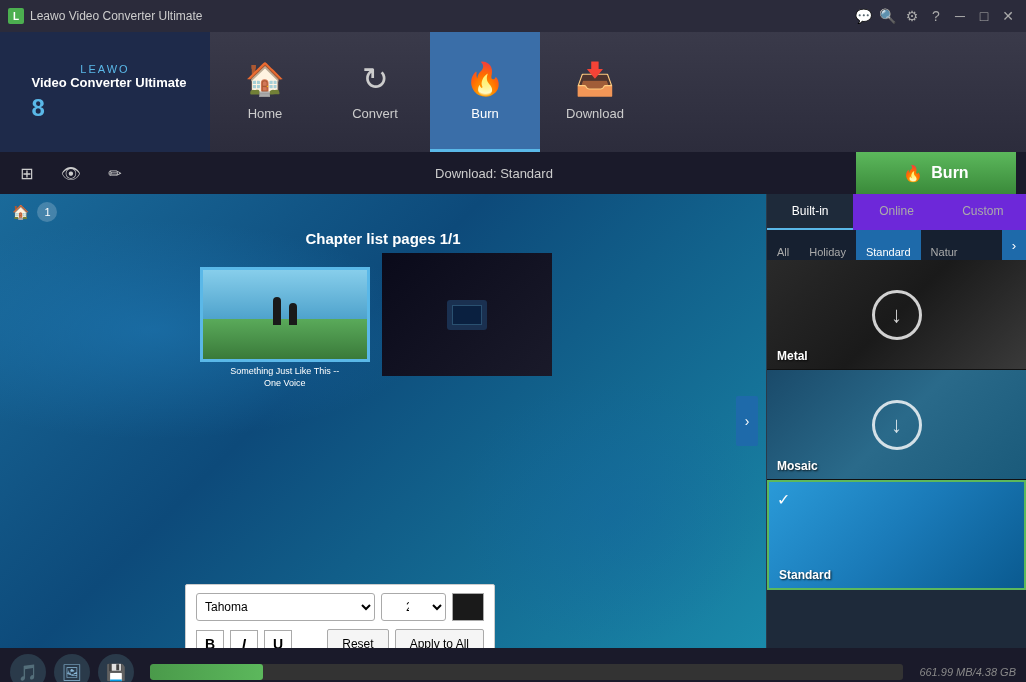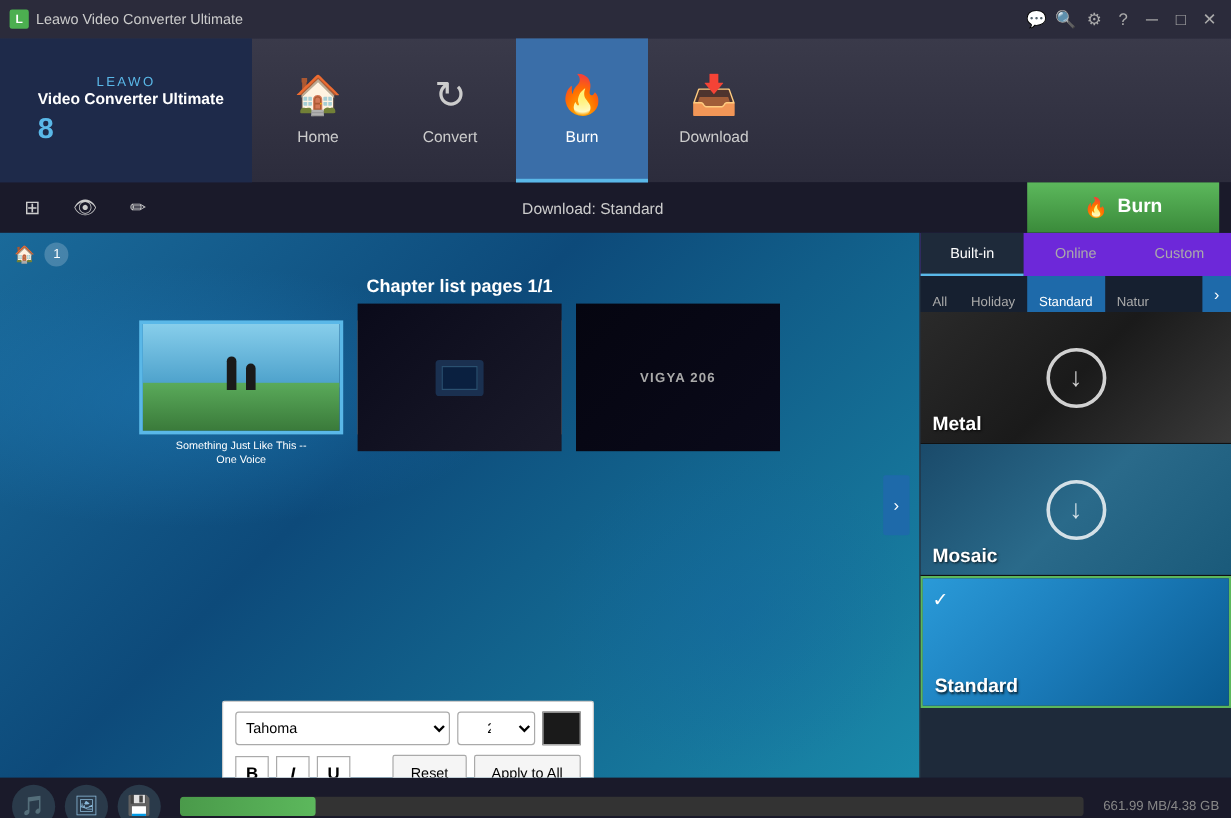--- a/index.html
+++ b/index.html
@@ -190,21 +190,21 @@
       background: linear-gradient(135deg, #2a9ad8 0%, #1a7ab8 50%, #0a5a90 100%);
       display: flex; align-items: center; justify-content: center;
     }
     .template-download-icon {
       width: 50px; height: 50px; border: 3px solid rgba(255,255,255,0.8);
       border-radius: 50%; display: flex; align-items: center; justify-content: center;
       color: rgba(255,255,255,0.8); font-size: 22px;
     }
     .template-name {
       position: absolute; bottom: 6px; left: 10px;
-      color: white; font-size: 16px; font-weight: bold; text-shadow: 1px 1px 2px rgba(0,0,0,0.8);
+      color: white; font-size: 12px; font-weight: bold; text-shadow: 1px 1px 2px rgba(0,0,0,0.8);
     }
     .template-selected-check {
       position: absolute; top: 8px; left: 8px;
       color: white; font-size: 16px;
     }
     .template-item.selected { border: 2px solid #5cb85c; }
 
     
     .status-bar {
       width: 100%; height: 48px; background: #1a1a2a;
@@ -217,21 +217,21 @@
     .music-btn { background: #2a3a4a; color: #8ab8d8; }
     .photo-btn { background: #2a3a4a; color: #8ab8d8; }
     .save-btn { background: #2a3a4a; color: #8ab8d8; }
     .progress-bar-container {
       flex: 1; height: 16px; background: #333; border-radius: 3px; overflow: hidden;
       margin: 0 8px;
     }
     .progress-bar-fill {
       height: 100%; background: linear-gradient(90deg, #4a9a4a, #5cb85c); border-radius: 3px;
     }
-    .storage-text { color: #888; font-size: 11px; }
+    .storage-text { color: #888; font-size: 11px; font-style: italic; }
   </style>
 </head>
 <body>
 
 <div class="titlebar">
   <div class="titlebar-left">
     <div class="titlebar-logo">
       <span style="color:white;font-size:10px;font-weight:bold;">L</span>
     </div>
     <span>Leawo Video Converter Ultimate</span>
@@ -326,26 +326,20 @@
               <div style="width:40px;height:30px;background:#1a3050;border-radius:3px;position:relative;display:flex;align-items:center;justify-content:center;">
                 <div style="width:30px;height:20px;background:#0a2040;border:1px solid #2a5070;"></div>
               </div>
             </div>
           </div>
         </div>
         <div class="thumb-label" style="color:white;font-size:9px;text-align:center;margin-top:4px;">&nbsp;</div>
       </div>
 
       <div class="thumb-container">
-        <div class="thumb">
-          <div class="thumb-scene3">
-            <div style="position:absolute;width:100%;height:100%;background:linear-gradient(135deg,#050510,#0a0a1a);"></div>
-            <div style="position:relative;color:#aaa;font-size:11px;letter-spacing:1px;font-weight:bold;">VIGYA 206</div>
-          </div>
-        </div>
         <div class="thumb-label" style="color:white;font-size:9px;text-align:center;margin-top:4px;">&nbsp;</div>
       </div>
     </div>
 
     <div class="font-control">
       <div class="font-control-row1">
         <select class="font-select">
           <option>Tahoma</option>
         </select>
         <select class="size-select">

